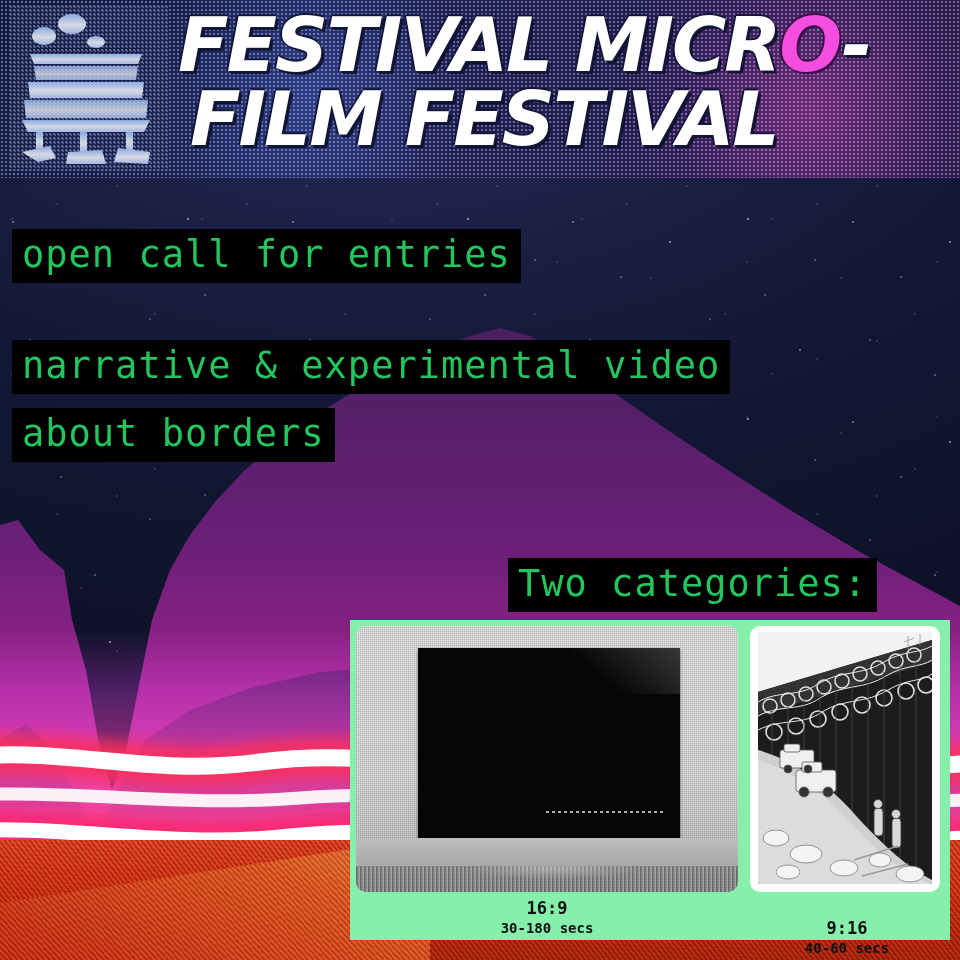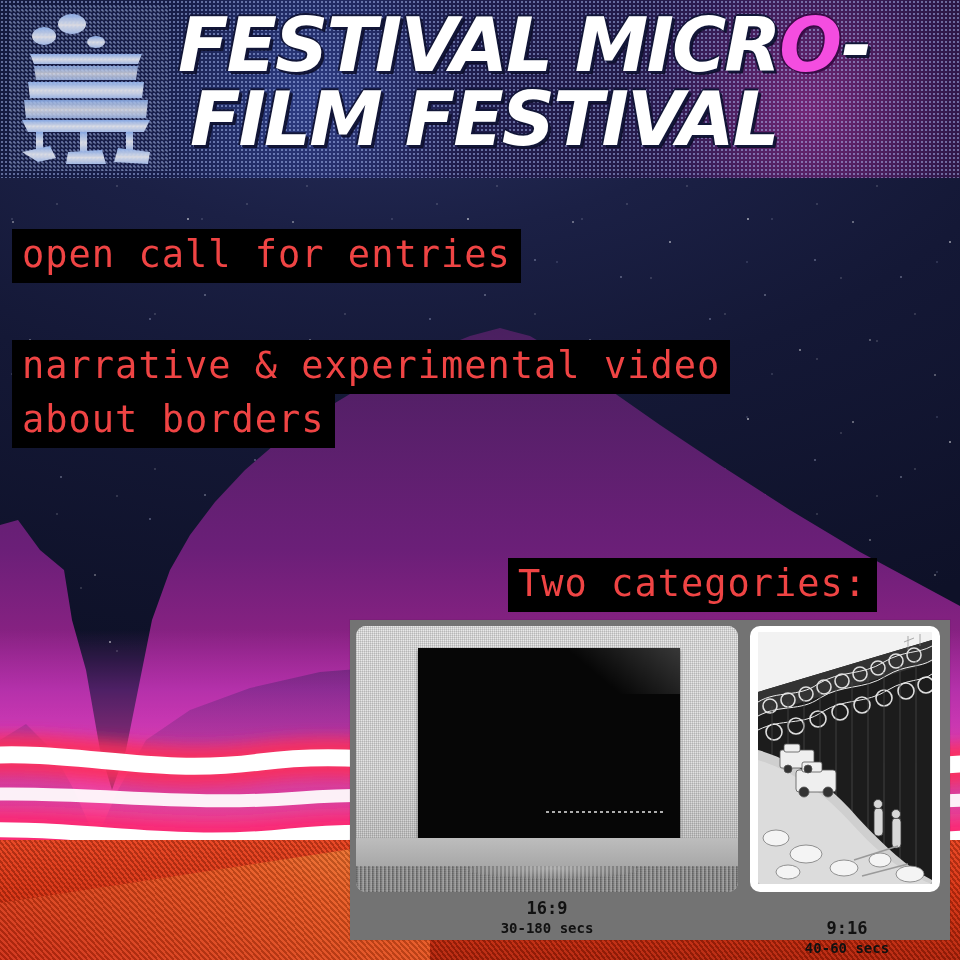--- a/index.html
+++ b/index.html
@@ -93,32 +93,32 @@
       -2px 0 0 #121638,
        2px 2px 0 #121638,
        0 -2px 0 #121638,
        3px 3px 0 rgba(10,12,36,.85);
   }
   #t1{font-size:74px;letter-spacing:-2px;position:absolute;left:0;top:4px;}
   #t2{font-size:74px;letter-spacing:-2px;position:absolute;left:12px;top:78px;}
   .mag{color:#f44de0;text-shadow:-2px 0 0 #3a0b47, 2px 2px 0 #3a0b47, 0 -2px 0 #3a0b47;}
 
   
-  .hl{position:absolute;background:#000;color:#ef4444;
+  .hl{position:absolute;background:#000;color:#22c55e;
       font-family:"DejaVu Sans Mono",monospace;
       letter-spacing:1px;white-space:nowrap;
       padding:4px 10px 7px 10px;}
   #line-open{left:12px;top:229px;font-size:37px;}
   #line-narr{left:12px;top:340px;font-size:37px;}
-  #line-about{left:12px;top:394px;font-size:37px;}
+  #line-about{left:12px;top:408px;font-size:37px;}
   #line-two{left:508px;top:558px;font-size:37px;}
 
   
   .panel{position:absolute;left:350px;top:620px;width:600px;height:320px;
-    background:#737373;box-shadow:0 0 0 1px rgba(0,0,0,.05);}
+    background:#86efac;box-shadow:0 0 0 1px rgba(0,0,0,.05);}
   .cards{position:absolute;left:0;top:0;width:600px;height:278px;display:flex;gap:12px;padding:6px;box-sizing:border-box;}
   .card{position:relative;border-radius:10px;overflow:hidden;background:#cfcfcf;}
   .card.wide{flex:0 0 382px;height:266px;}
   .card.tall{flex:0 0 190px;height:266px;background:#fff;padding:6px 8px 8px 8px;box-sizing:border-box;}
   .card.tall .photo{width:100%;height:100%;border-radius:2px;overflow:hidden;position:relative;background:#ddd;}
 
   .tvscene{position:absolute;inset:0;
     background:
       repeating-linear-gradient(90deg, rgba(0,0,0,.10) 0 1px, rgba(255,255,255,.10) 1px 2px),
       repeating-linear-gradient(0deg, rgba(0,0,0,.10) 0 1px, rgba(255,255,255,.08) 1px 2px),

